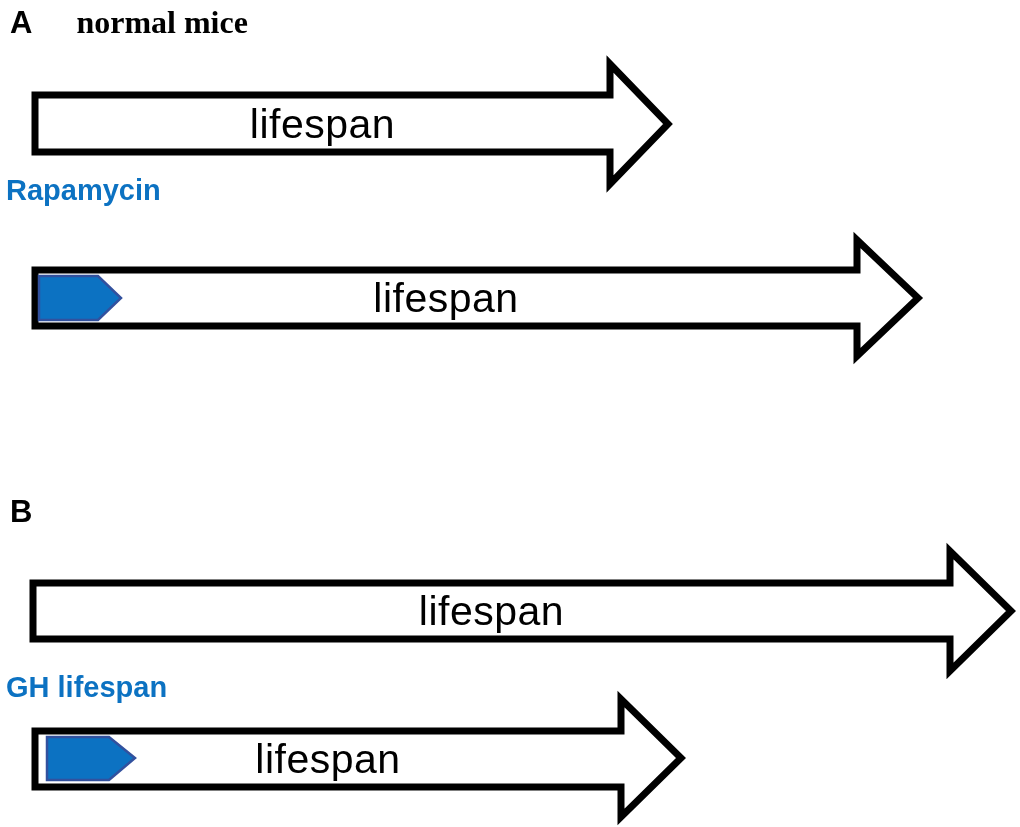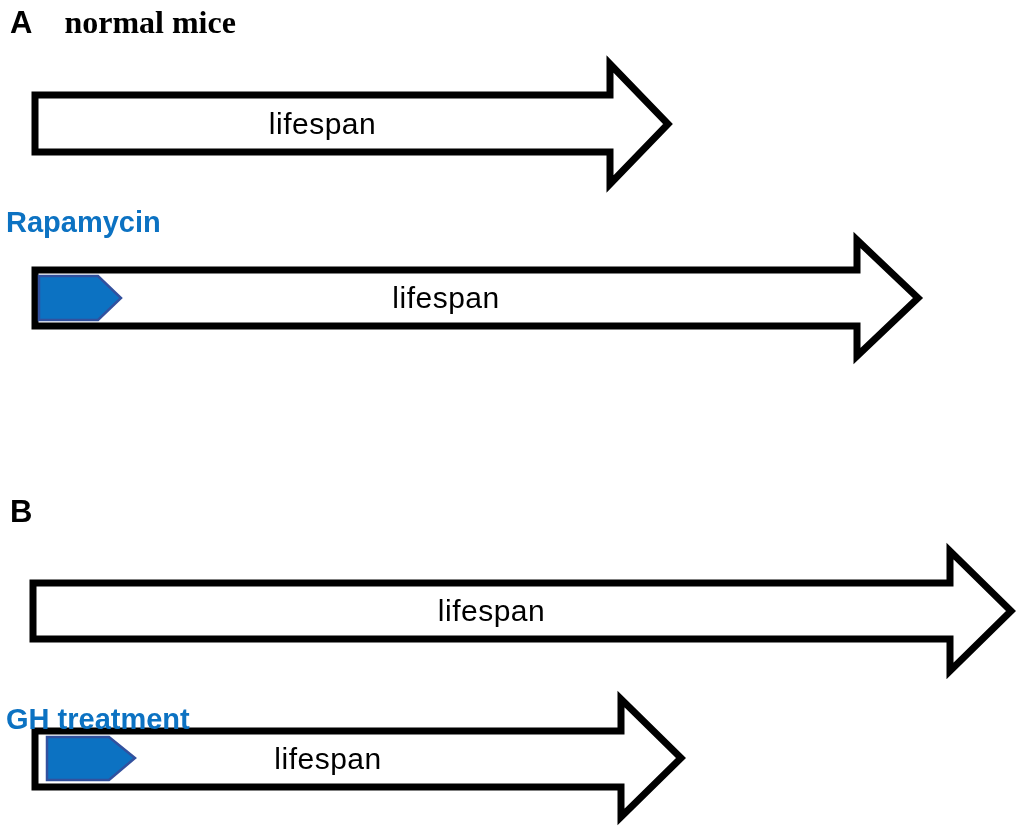--- a/index.html
+++ b/index.html
@@ -32,41 +32,40 @@
     font-family: "Liberation Sans", sans-serif;
     font-weight: 700;
     font-size: 31px;
     color: #000000;
   }
   .panel-name {
     font-family: "Liberation Serif", serif;
     font-weight: 700;
     font-size: 32px;
     color: #000000;
-    margin-left: 32px;
+    margin-left: 44px;
   }
   .lifespan-label {
     position: absolute;
     text-align: center;
     font-family: "Liberation Sans", sans-serif;
     font-weight: 400;
-    font-size: 30px;
+    font-size: 41px;
     line-height: 34px;
     color: #000000;
     letter-spacing: 0.5px;
   }
   .treatment-label {
     position: absolute;
     font-family: "Liberation Sans", sans-serif;
     font-weight: 700;
     font-size: 29px;
     line-height: 48px;
     color: #0C72C2;
     white-space: nowrap;
-    margin-top: 32px;
   }
   .treatment-label .line2 {
     display: block;
     padding-left: 10px;
   }
   .outline-arrow {
     fill: #ffffff;
     stroke: #000000;
     stroke-width: 7;
     stroke-linejoin: miter;
@@ -109,16 +108,16 @@
   </div>
 
   <div class="panel-title" style="left:10px; top:494px;">
     <span class="panel-id">B</span>
   </div>
 
   <div class="lifespan-label" style="left:33px; top:594px; width:917px;">lifespan</div>
   <div class="lifespan-label" style="left:35px; top:742px; width:586px;">lifespan</div>
 
   <div class="treatment-label" style="left:6px; top:663px;">
-    <span>GH treatment</span>
+    <span>GH lifespan</span>
   </div>
 
 </div>
 
 </body></html>

